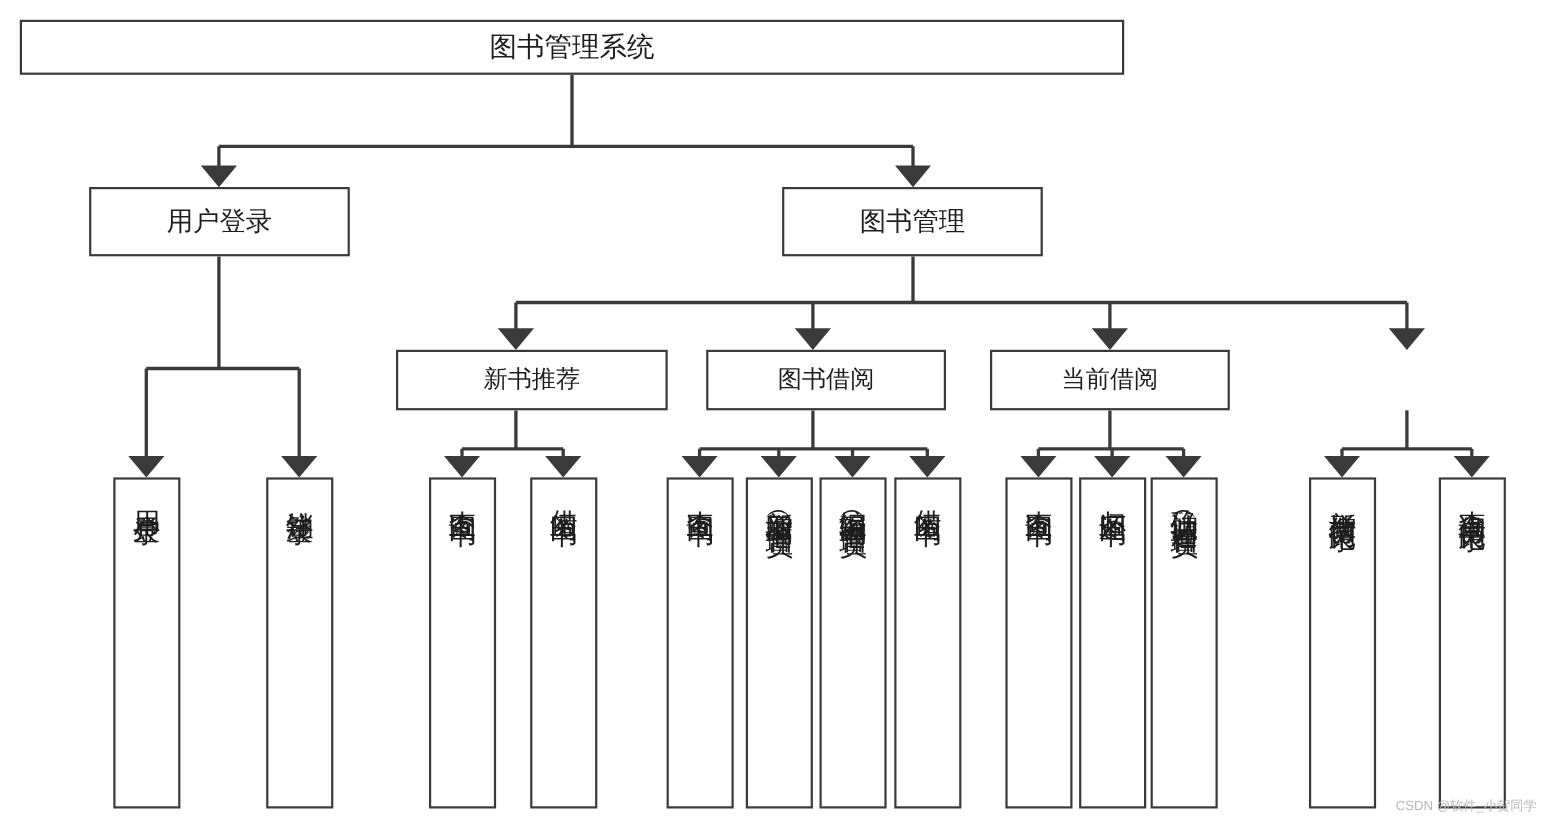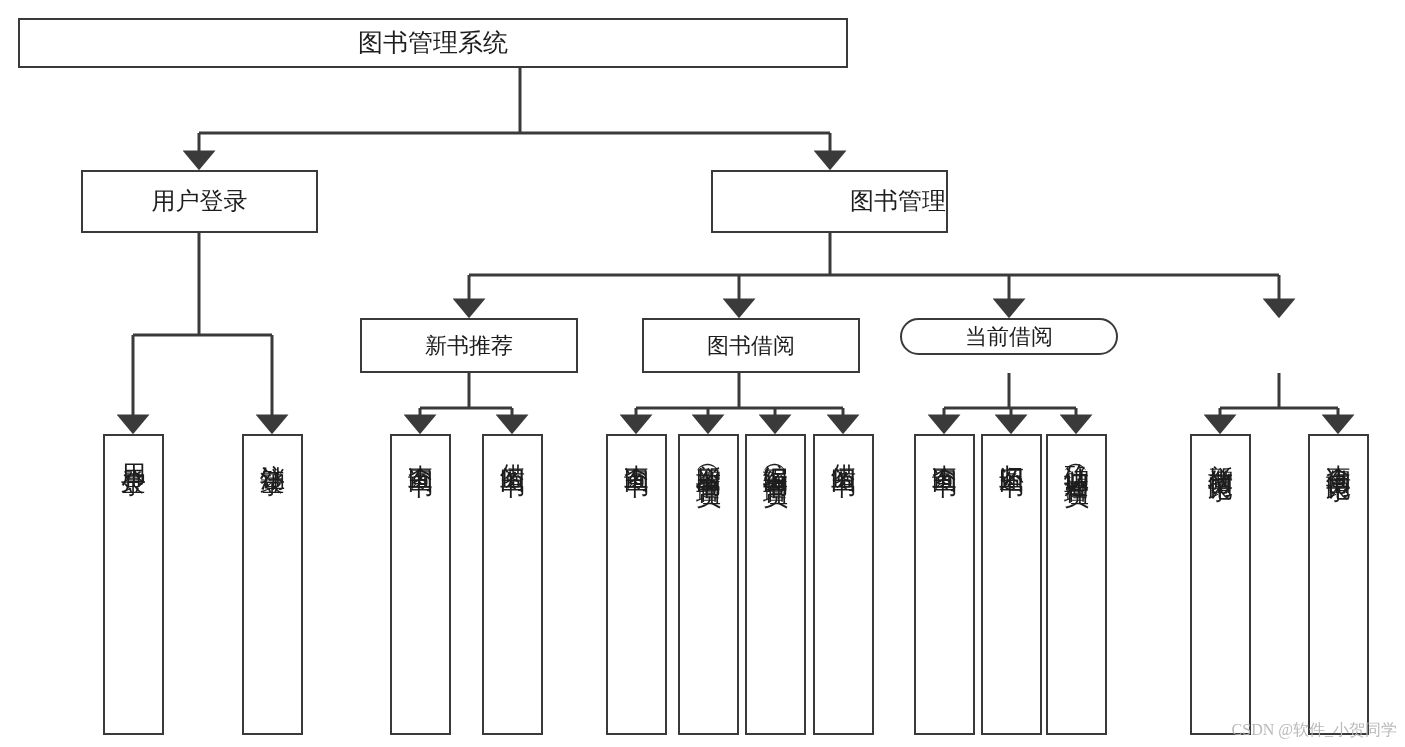--- a/index.html
+++ b/index.html
@@ -50,25 +50,25 @@
     writing-mode: vertical-rl;
     text-orientation: upright;
     white-space: nowrap;
     letter-spacing: 3px;
     line-height: 1;
   }
   #watermark {
     position: absolute;
     right: 8px;
     bottom: 6px;
-    font-size: 16px;
+    font-size: 12px;
     color: #b9b9b9;
     z-index: 5;
     white-space: nowrap;
-    font-family: Liberation Serif, serif;
+    font-family: Liberation Sans, sans-serif;
   }
 </style>
 </head>
 <body>
 
 <div id="canvas">
 
   <svg id="svg-layer" viewBox="0 0 1405 747" xmlns="http://www.w3.org/2000/svg">
     <defs>
       <marker id="arw" markerWidth="10" markerHeight="11" refX="3.2" refY="5.5" orient="auto" markerUnits="strokeWidth">
@@ -113,38 +113,38 @@
       <path d="M1011,408 L1011,424" marker-end="url(#arw)"></path>
       <path d="M1076,408 L1076,424" marker-end="url(#arw)"></path>
 
       <path d="M1279,373 L1279,408"></path>
       <path d="M1220,408 L1338,408"></path>
       <path d="M1220,408 L1220,424" marker-end="url(#arw)"></path>
       <path d="M1338,408 L1338,424" marker-end="url(#arw)"></path>
     </g>
   </svg>
 
-  <div class="node root" style="left:18px; top:18px; width:830px; height:50px;">
+  <div class="node root" style="left:18px; top:18px; width:1004px; height:50px;">
     <span class="node-label">图书管理系统</span>
   </div>
 
   <div class="node tier1" style="left:81px; top:170px; width:237px; height:63px;">
     <span class="node-label">用户登录</span>
   </div>
-  <div class="node tier1" style="left:711px; top:170px; width:237px; height:63px;justify-content:flex-end;">
+  <div class="node tier1" style="left:711px; top:170px; width:237px; height:63px;">
     <span class="node-label">图书管理</span>
   </div>
 
-  <div class="node tier2" style="left:360px; top:318px; width:218px; height:55px;">
+  <div class="node tier2" style="left:360px; top:318px; width:247px; height:55px;">
     <span class="node-label">新书推荐</span>
   </div>
   <div class="node tier2" style="left:630px; top:318px; width:218px; height:55px;margin-left:12px;">
     <span class="node-label">图书借阅</span>
   </div>
-  <div class="node tier2" style="left:900px; top:318px; width:218px; height:37px;border-radius:19px;">
+  <div class="node tier2" style="left:900px; top:318px; width:218px; height:55px;">
     <span class="node-label">当前借阅</span>
   </div>
 
   <div class="node leaf" style="left:103px; top:434px; width:61px; height:301px;">
     <span class="node-label">用户登录</span>
   </div>
   <div class="node leaf" style="left:242px; top:434px; width:61px; height:301px;">
     <span class="node-label">注销登录</span>
   </div>
 

